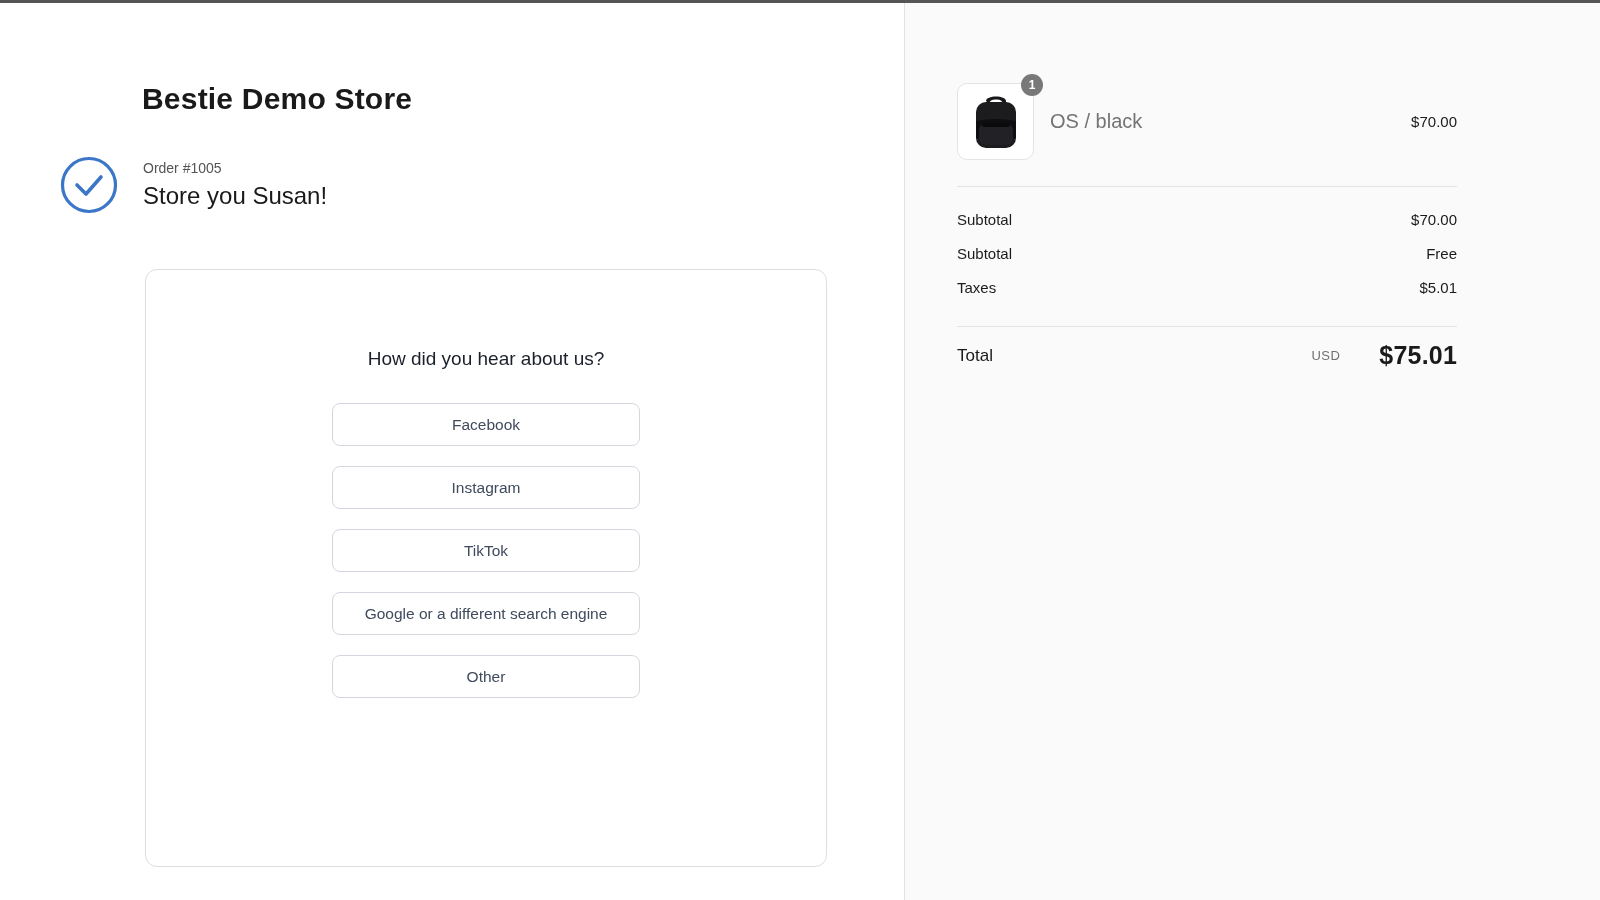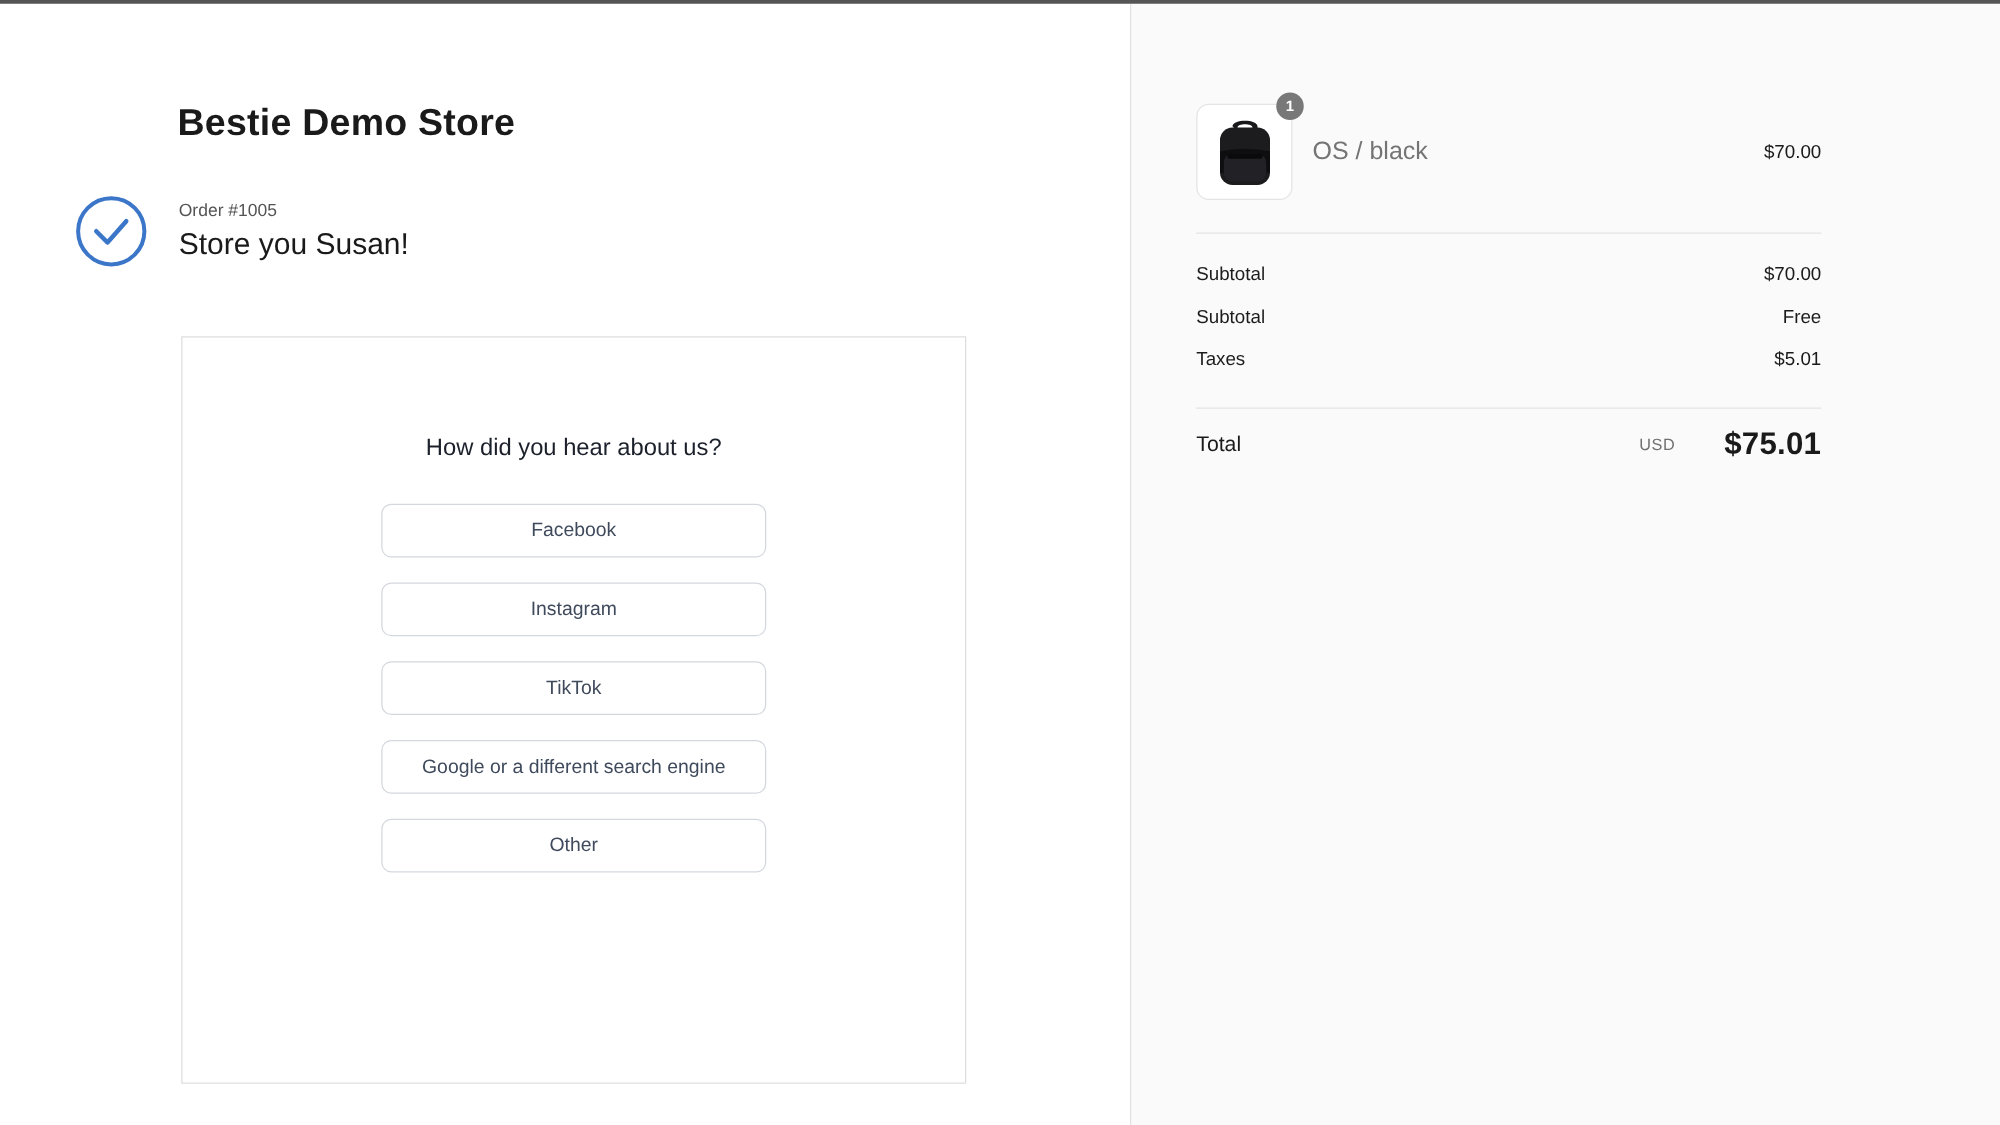--- a/index.html
+++ b/index.html
@@ -36,24 +36,24 @@
   .order-number {
     font-size: 14px; color: #545454; margin-bottom: 6px;
   }
   .greeting {
     font-size: 24px; color: #1a1a1a; font-weight: 400;
   }
 
   
   .survey-card {
     position: absolute; left: 145px; top: 253px;
-    width: 628px; height: 598px;
+    width: 682px; height: 598px;
     background: #ffffff;
     border: 1px solid #dedede;
-    border-radius: 0;
+    border-radius: 12px;
     display: flex; flex-direction: column; align-items: center;
   }
   .survey-question {
     margin-top: 78px;
     font-size: 19px; font-weight: 500; color: #1b202b;
   }
   .survey-options {
     margin-top: 33px;
     display: flex; flex-direction: column; align-items: center; gap: 20px;
   }

